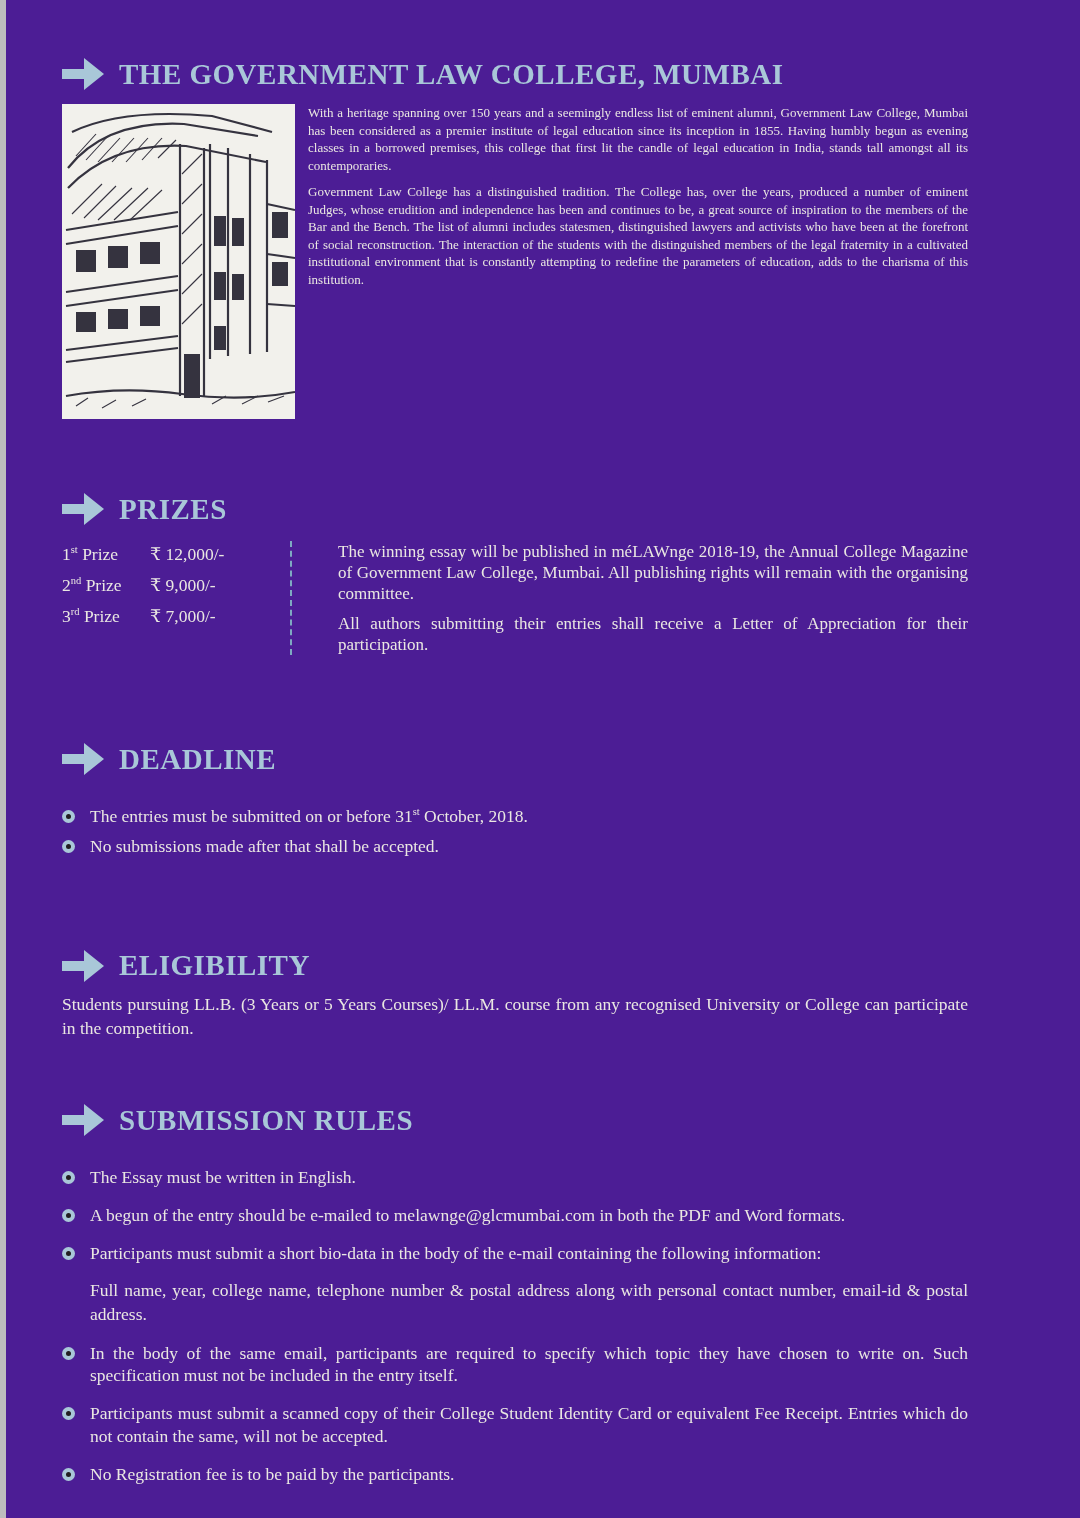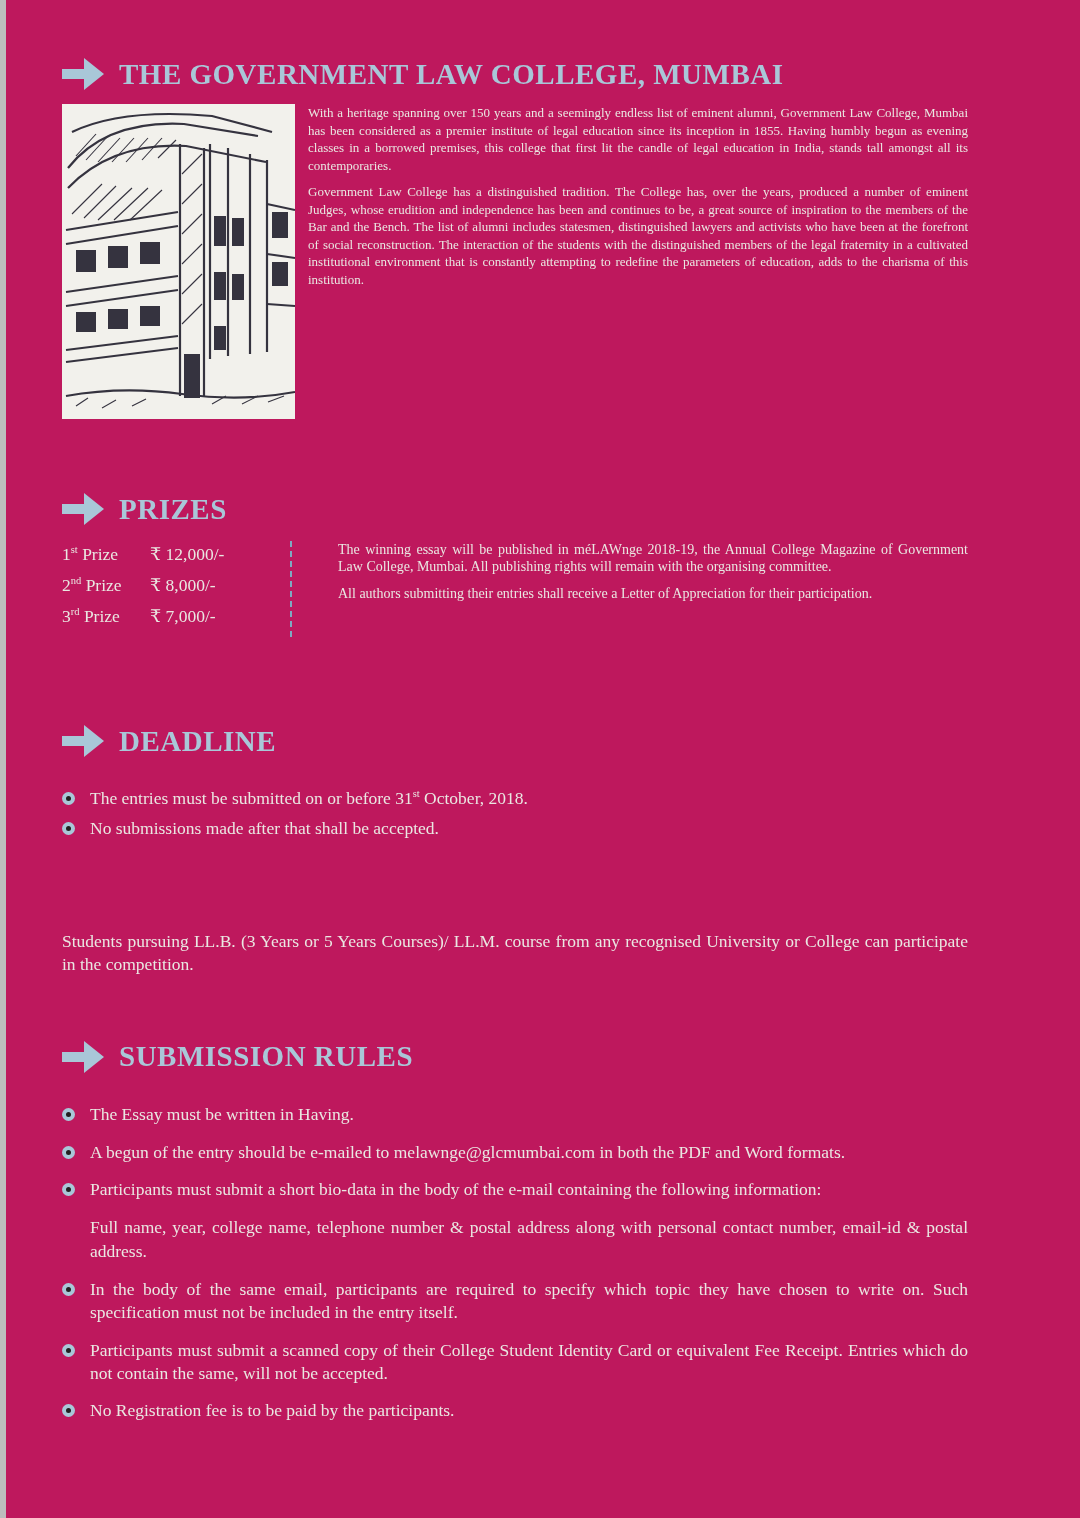--- a/index.html
+++ b/index.html
@@ -1,20 +1,20 @@
 <!DOCTYPE html>
 <html><head>
 <meta charset="utf-8">
 <style>
   * { margin:0; padding:0; box-sizing:border-box; }
   html,body { background:#141213; }
   .page {
     position:relative;
     width:1080px; height:1518px;
-    background:#be185d;
+    background:#4c1d95;
     color:#eae7e2;
     font-family:"Liberation Serif","DejaVu Serif",serif;
     overflow:hidden;
     margin:0 auto;
   }
   .page-edge {
     position:absolute; left:0; top:0; width:6px; height:100%;
     background:#bdbdbd;
   }
   .content {
@@ -32,21 +32,21 @@
   .sketch-box { width:233px; height:315px; flex:none; }
   .intro-text { flex:1; font-size:13px; line-height:1.35; text-align:justify; }
   .intro-text p + p { margin-top:9px; }
   
   .prizes-row { display:flex; margin-top:14px;gap:32px; }
   .prize-table { width:196px; flex:none; padding-top:3px; }
   .prize-row { display:flex; font-size:17.5px; margin-bottom:10px; }
   .prize-rank { width:88px; }
   .prize-amount { white-space:nowrap; font-family:"Liberation Serif","DejaVu Serif","DejaVu Sans",serif;text-align:right; }
   .prize-divider { border-left:2px dashed #7ea9c2; margin-right:14px; }
-  .prize-notes { flex:1; font-size:14px; line-height:1.24; text-align:justify; }
+  .prize-notes { flex:1; font-size:17px; line-height:1.24; text-align:justify; }
   .prize-notes p + p { margin-top:9px; }
   sup { font-size:60%; vertical-align:super; line-height:0; }
   
   .bullets { margin-top:28px; }
   .bullet-row { display:flex; gap:15px; margin-bottom:7px; font-size:17.5px; line-height:1.3; }
   .bullet-row.spaced { margin-bottom:15px; }
   .bullet-icon {
     position:relative; flex:none; width:13px; height:13px; border-radius:50%;
     background:#a9c7d8; margin-top:5px;
   }
@@ -163,21 +163,21 @@
         <div class="sec-title">PRIZES</div>
       </div>
       <div class="prizes-row">
         <div class="prize-table">
           <div class="prize-row">
             <span class="prize-rank"><span>1</span><sup>st</sup><span> Prize</span></span>
             <span class="prize-amount">₹  12,000/-</span>
           </div>
           <div class="prize-row">
             <span class="prize-rank"><span>2</span><sup>nd</sup><span> Prize</span></span>
-            <span class="prize-amount">₹  8,000/-</span>
+            <span class="prize-amount">₹  9,000/-</span>
           </div>
           <div class="prize-row">
             <span class="prize-rank"><span>3</span><sup>rd</sup><span> Prize</span></span>
             <span class="prize-amount">₹  7,000/-</span>
           </div>
         </div>
         <div class="prize-divider"></div>
         <div class="prize-notes">
           <p>The winning essay will be published in méLAWnge 2018-19, the Annual College Magazine of Government Law College, Mumbai. All publishing rights will remain with the organising committee.</p>
           <p>All authors submitting their entries shall receive a Letter of Appreciation for their participation.</p>
@@ -202,36 +202,42 @@
         <div class="bullet-row">
           <span class="bullet-icon">
               <span class="dot"></span>
             </span>
           <span class="bullet-text"><span>No submissions made after that shall be accepted.</span><sup></sup><span></span></span>
         </div>
       </div>
     </section>
 
     <section class="s-elig">
+      <div class="sec-head">
+        <svg class="arrow-icon" viewBox="0 0 42 36">
+          <path d="M0 13 L22 13 L22 2 L42 18 L22 34 L22 23 L0 23 Z" fill="#a9c7d8"></path>
+        </svg>
+        <div class="sec-title">ELIGIBILITY</div>
+      </div>
       <p class="para">Students pursuing LL.B. (3 Years or 5 Years Courses)/ LL.M. course from any recognised University or College can participate in the competition.</p>
     </section>
 
     <section class="s-submit">
       <div class="sec-head">
         <svg class="arrow-icon" viewBox="0 0 42 36">
           <path d="M0 13 L22 13 L22 2 L42 18 L22 34 L22 23 L0 23 Z" fill="#a9c7d8"></path>
         </svg>
         <div class="sec-title">SUBMISSION RULES</div>
       </div>
       <div class="bullets">
         <div class="bullet-row spaced">
           <span class="bullet-icon">
               <span class="dot"></span>
             </span>
-          <span class="bullet-text">The Essay must be written in Having.</span>
+          <span class="bullet-text">The Essay must be written in English.</span>
         </div>
         <div class="bullet-row spaced">
           <span class="bullet-icon">
               <span class="dot"></span>
             </span>
           <span class="bullet-text">A begun of the entry should be e-mailed to melawnge@glcmumbai.com in both the PDF and Word formats.</span>
         </div>
         <div class="bullet-row spaced">
           <span class="bullet-icon">
               <span class="dot"></span>

